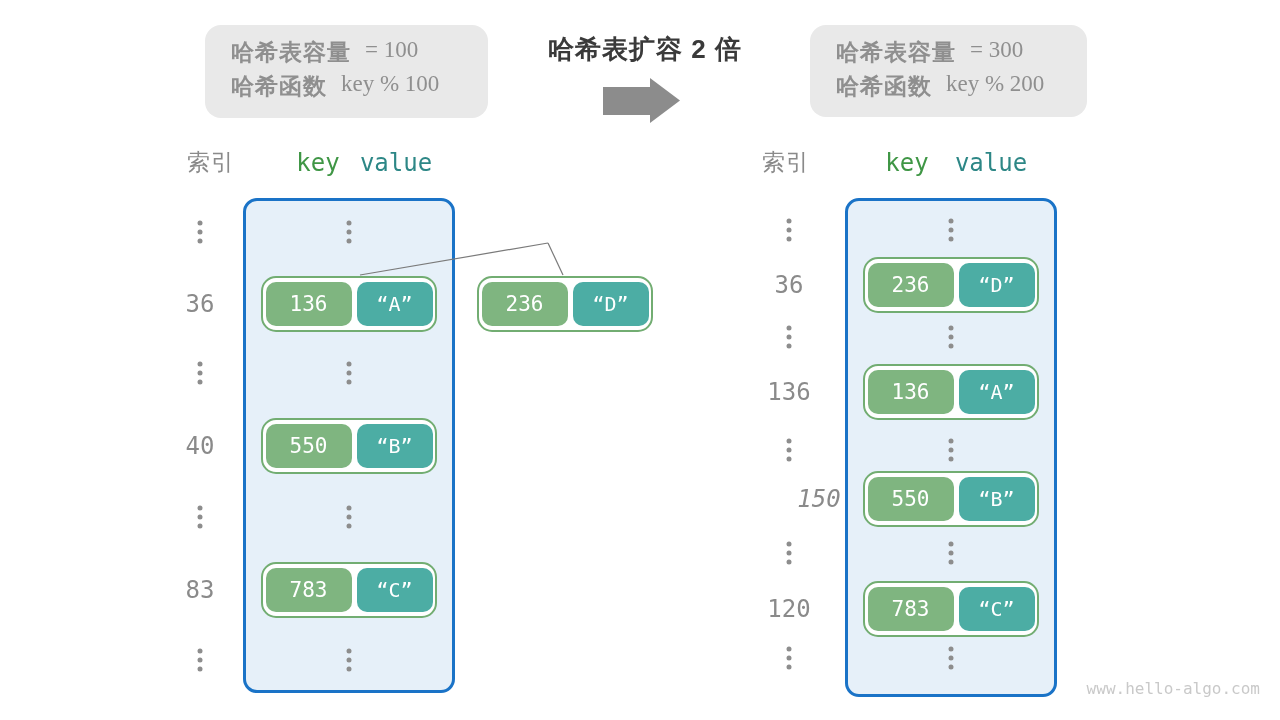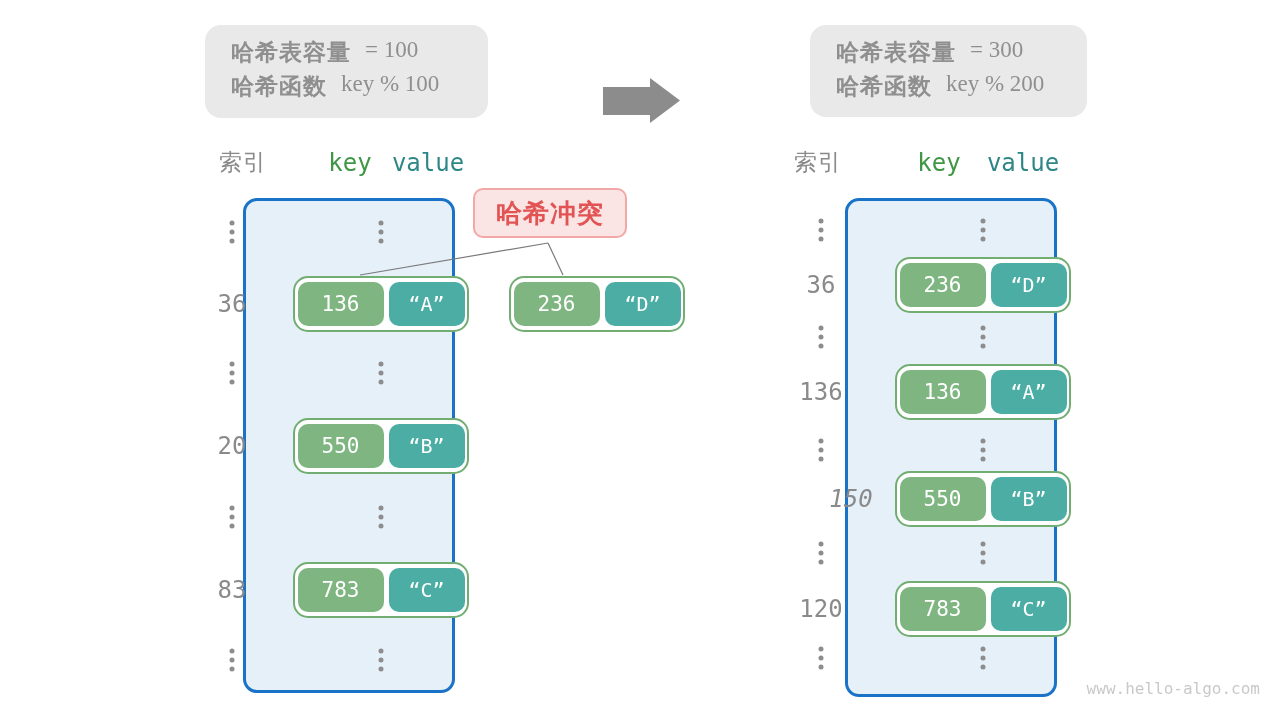--- a/index.html
+++ b/index.html
@@ -1,20 +1,20 @@
 <!DOCTYPE html>
 <html><head>
 <meta charset="utf-8">
 <style>
   * { margin:0; padding:0; box-sizing:border-box; }
   html,body { background:#ffffff; }
   body { font-family:"Liberation Sans","DejaVu Sans",sans-serif; }
   .stage { position:relative; width:1280px; height:720px; background:#ffffff; overflow:hidden; }
 
-  .abs { position:absolute; transform:translate(-50%,-50%);margin-left:32px; }
+  .abs { position:absolute; transform:translate(-50%,-50%); }
 
   
   .legend { position:absolute; background:#e9e9e9; border-radius:16px; padding:12px 0 0 26px; }
   .legend-line { height:34px; display:flex; align-items:flex-start; color:#8f8f8f; font-size:23px; white-space:nowrap; }
   .l-label { font-weight:bold; letter-spacing:1px; }
   .l-val { margin-left:14px; font-family:Liberation Serif, serif; }
 
   
   .title { position:absolute; transform:translateX(-50%); font-size:26px; font-weight:bold;
            color:#3a3a3a; white-space:nowrap; letter-spacing:1px; }
@@ -65,20 +65,21 @@
     <div class="legend-line">
       <span class="l-label">哈希表容量</span>
       <span class="l-val">= 100</span>
     </div>
     <div class="legend-line">
       <span class="l-label">哈希函数</span>
       <span class="l-val">key % 100</span>
     </div>
   </div>
 
+  <div class="title" style="left:645px; top:32px;">哈希表扩容 2 倍</div>
   <div class="arrow-wrap" style="left:600px; top:77px; width:85px; height:47px;">
     <svg width="85" height="47" viewBox="0 0 85 47">
       <polygon points="3,10 50,10 50,1 80,23.5 50,46 50,38 3,38" fill="#8c8c8c"></polygon>
     </svg>
   </div>
 
   <div class="legend" style="left:810px; top:25px; width:277px; height:92px;">
     <div class="legend-line">
       <span class="l-label">哈希表容量</span>
       <span class="l-val">= 300</span>
@@ -116,21 +117,21 @@
       <i></i>
       <i></i>
       <i></i>
     </div>
   <div class="abs dots" style="left:349px; top:373px;">
       <i></i>
       <i></i>
       <i></i>
     </div>
 
-  <div class="abs idx" style="left:200px; top:446px;">20</div>
+  <div class="abs idx" style="left:200px; top:446px;">40</div>
   <div class="abs pair" style="left:349px; top:446px;">
     <div class="kbox">550</div>
     <div class="vbox">“B”</div>
   </div>
 
   <div class="abs dots" style="left:200px; top:517px;">
       <i></i>
       <i></i>
       <i></i>
     </div>
@@ -155,21 +156,20 @@
       <i></i>
       <i></i>
       <i></i>
     </div>
 
   <svg class="lines-svg" width="1280" height="720" viewBox="0 0 1280 720">
     <line x1="548" y1="243" x2="360" y2="275" stroke="#7a7a7a" stroke-width="1.2"></line>
     <line x1="548" y1="243" x2="563" y2="275" stroke="#7a7a7a" stroke-width="1.2"></line>
   </svg>
 
-  <div class="collision">哈希冲突</div>
 
   <div class="abs pair" style="left:565px; top:304px;">
     <div class="kbox">236</div>
     <div class="vbox">“D”</div>
   </div>
 
   <div class="abs hdr-index" style="left:786px; top:162px;">索引</div>
   <div class="abs hdr-key" style="left:907px; top:163px;">key</div>
   <div class="abs hdr-value" style="left:991px; top:163px;">value</div>
 

